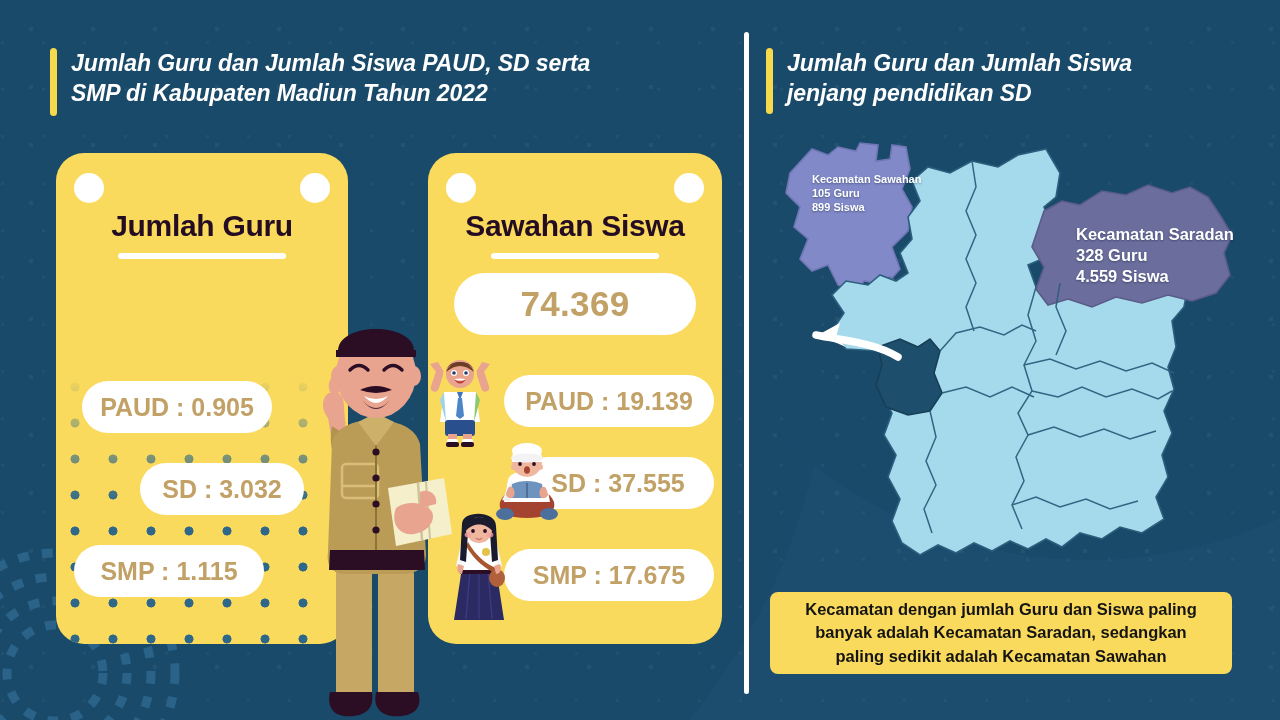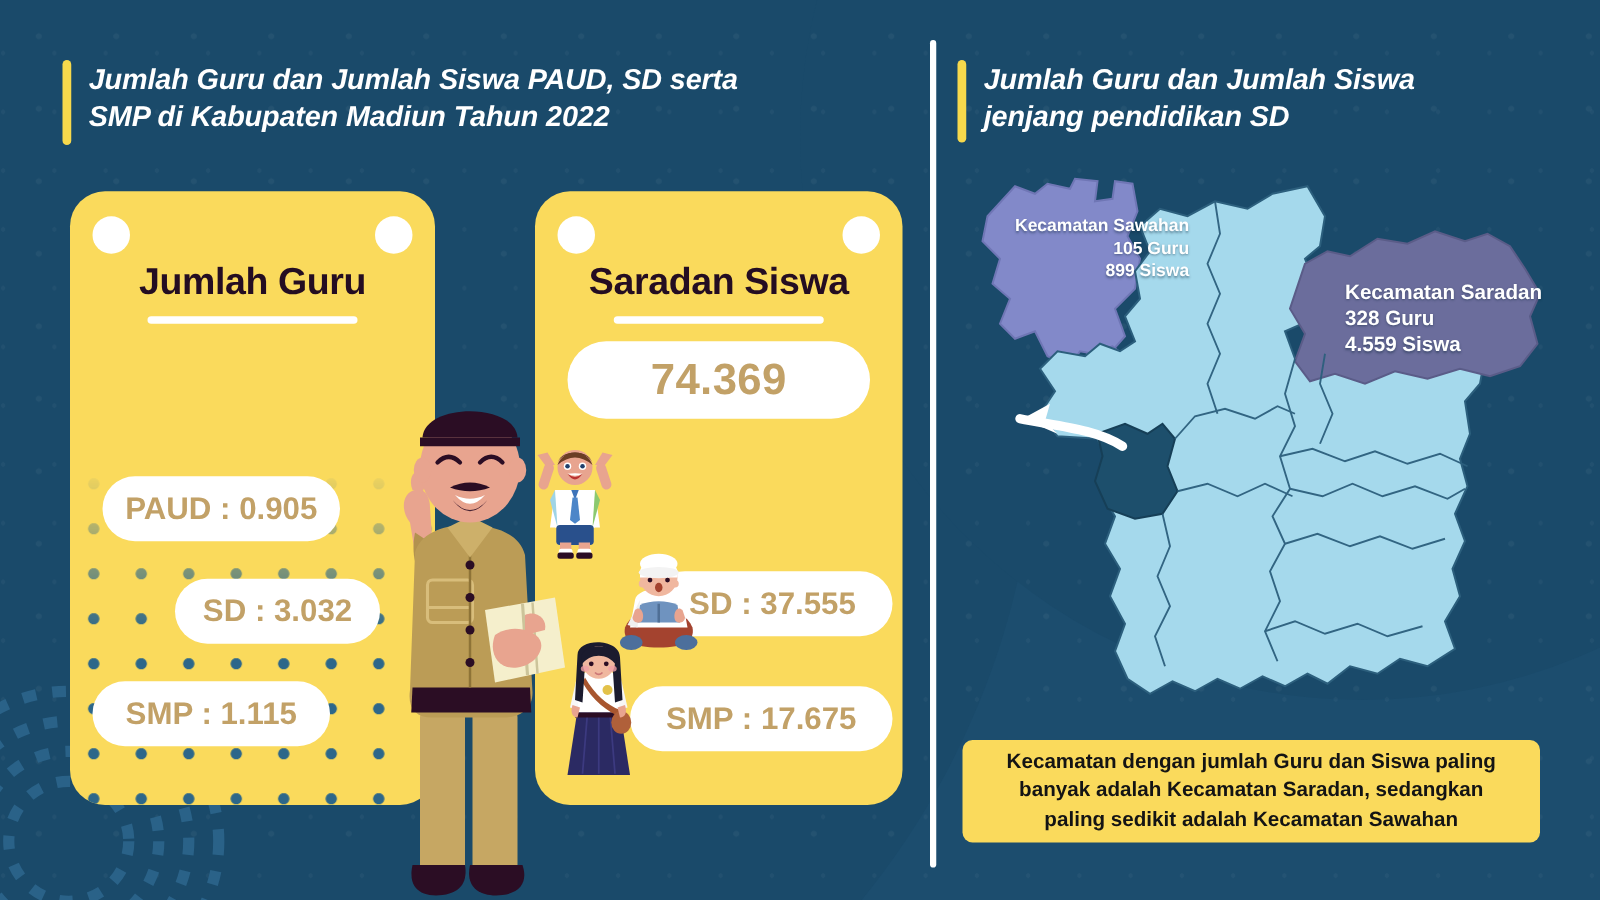--- a/index.html
+++ b/index.html
@@ -112,21 +112,21 @@
   #kid-girl { left:446px; top:508px; width:66px;  height:118px; }
 
   
   #map-wrap { position:absolute; left:760px; top:135px; width:500px; height:450px; }
 
   .map-label {
     position:absolute; color:#ffffff; font-weight:bold; line-height:1.28;
     text-shadow:0 1px 2px rgba(10,35,55,0.45);
     white-space:pre-line;
   }
-  #label-sawahan { left:812px; top:172px; font-size:14px;text-align:right; }
+  #label-sawahan { left:812px; top:172px; font-size:11px; }
   #label-saradan { left:1076px; top:224px; font-size:16.5px; }
 
   
   #caption {
     position:absolute; left:770px; top:592px; width:462px; height:82px;
     background:#fada5c; border-radius:8px;
     display:flex; align-items:center; justify-content:center; text-align:center;
     padding:0 16px;
   }
   #caption span {
@@ -177,24 +177,27 @@
   </div>
   <div class="pill" id="g-smp">
     <span>SMP : 1.115</span>
   </div>
 </div>
 
 <div class="stat-card" id="card-siswa">
 
   <div class="punch l"></div>
   <div class="punch r"></div>
-  <div class="card-head">Saradan Siswa</div>
+  <div class="card-head">Sawahan Siswa</div>
   <div class="card-rule"></div>
   <div class="big-pill">
     <span>74.369</span>
+  </div>
+  <div class="pill" id="s-paud">
+    <span>PAUD : 19.139</span>
   </div>
   <div class="pill" id="s-sd">
     <span>SD : 37.555</span>
   </div>
   <div class="pill" id="s-smp">
     <span>SMP : 17.675</span>
   </div>
 </div>
 
 <svg class="illus" id="teacher" viewBox="0 0 210 424">

